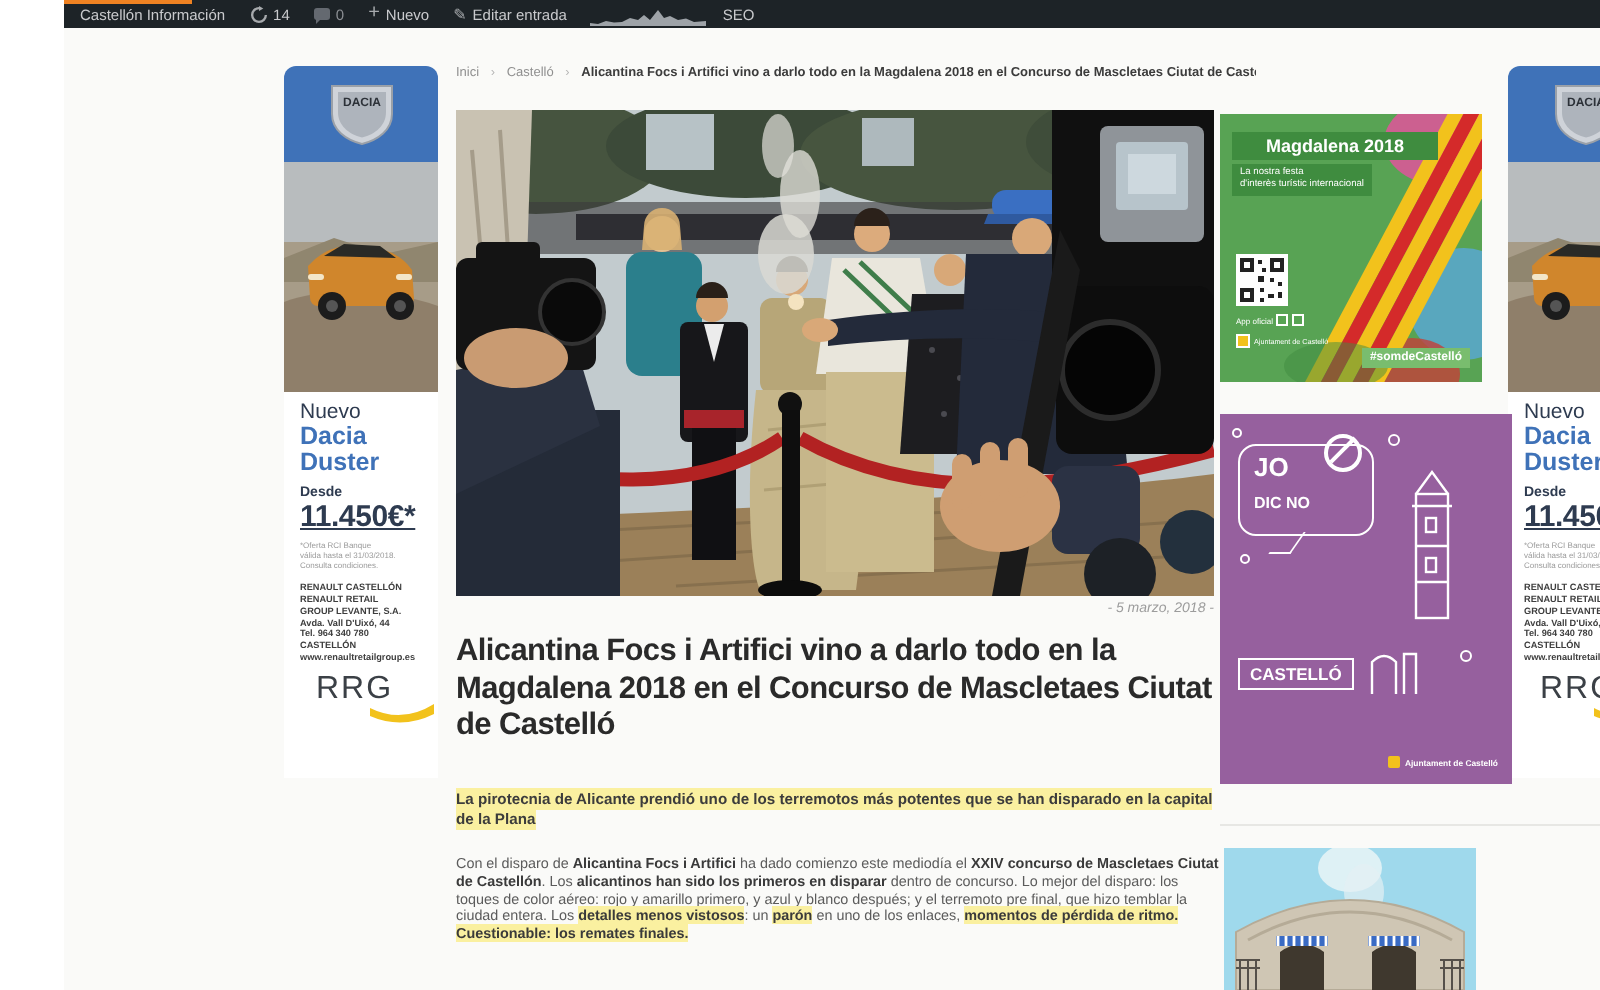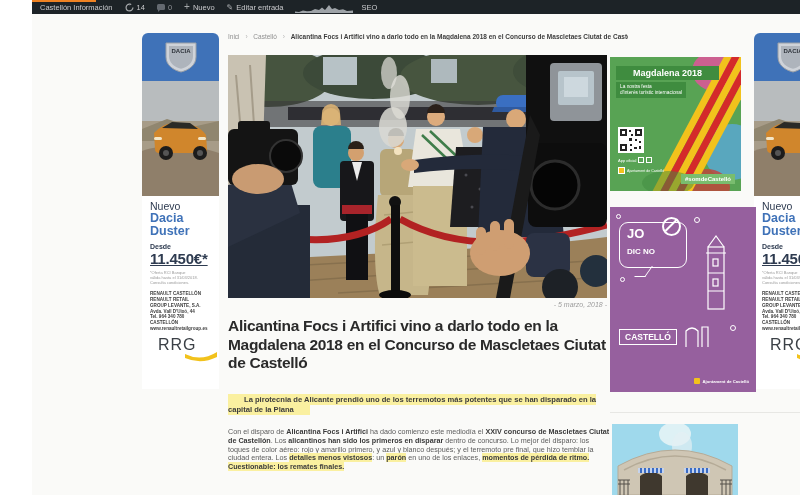--- a/index.html
+++ b/index.html
@@ -28,21 +28,21 @@
   .crumb-current{font-weight:bold;color:#3c3c3c;}
 
   
   .photo{position:absolute;left:196px;top:55px;width:379px;height:243px;background:#ddd;}
   .caption{position:absolute;left:196px;top:301px;width:379px;text-align:right;
            font-size:7px;font-style:italic;color:#9c9c9c;}
   .title{position:absolute;left:196px;top:317px;width:384px;margin:0;
          font-size:15.5px;line-height:18.5px;font-weight:800;letter-spacing:-0.3px;color:#2a2a2a;}
   .lead{position:absolute;left:196px;top:395px;width:384px;font-size:7.6px;line-height:10px;
         font-weight:bold;color:#3c3c3c;}
-  .lead span{background:#faf0a0;padding:1px 16px;text-align:center;}
+  .lead span{background:#faf0a0;padding:1px 0;text-align:center;}
   .bodytext{position:absolute;left:196px;top:428px;width:384px;font-size:7.2px;line-height:8.8px;color:#5b5b5b;}
   .bodytext .b{font-weight:bold;color:#3a3a3a;}
   .bodytext .hl{background:#faf0a0;}
 
   
   .ad-dacia{position:absolute;top:33px;width:77px;height:356px;background:#fff;border-radius:6px 6px 0 0;cursor:pointer;}
   .ad-dacia.left{left:110px;}
   .ad-dacia.right{left:722px;}
   .d-logo{height:48px;background:#3f72b8;border-radius:6px 6px 0 0;display:flex;align-items:center;justify-content:center;}
   .d-photo{height:115px;display:block;}

